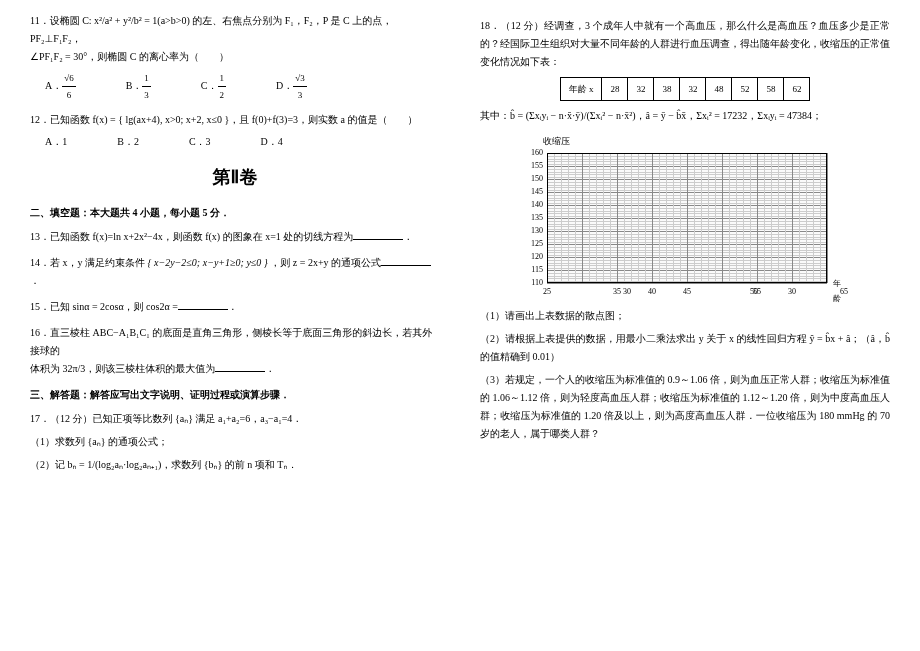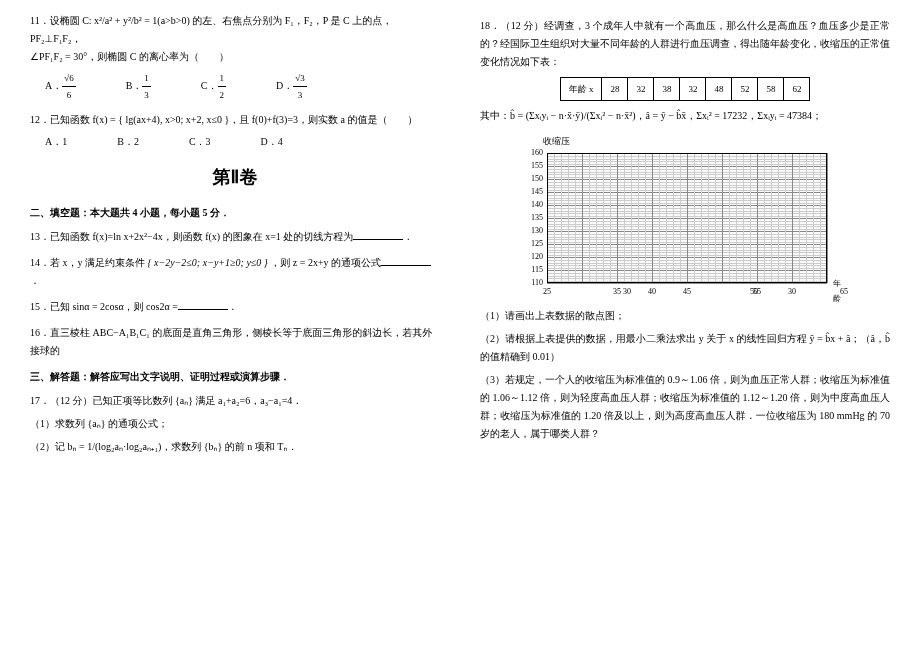--- a/index.html
+++ b/index.html
@@ -80,20 +80,21 @@
     <span class="math">{ x−2y−2≤0; x−y+1≥0; y≤0 }</span>
     <span>，则 z = 2x+y 的通项公式</span><span class="blank"></span>．
   </div>
 
   <div class="question">
     <span>15．已知 sinα = 2cosα，则 cos2α =</span><span class="blank"></span>．
   </div>
 
   <div class="question">
     <div>16．直三棱柱 ABC−A₁B₁C₁ 的底面是直角三角形，侧棱长等于底面三角形的斜边长，若其外接球的</div>
+    <div><span>体积为 32π/3，则该三棱柱体积的最大值为</span><span class="blank"></span>．</div>
   </div>
 
   <div class="subtitle">三、解答题：解答应写出文字说明、证明过程或演算步骤．</div>
 
   <div class="question">
     <div class="para">17．（12 分）已知正项等比数列 {aₙ} 满足 a₁+a₂=6，a₃−a₁=4．</div>
     <div class="para">（1）求数列 {aₙ} 的通项公式；</div>
     <div class="para">（2）记 bₙ = 1/(log₂aₙ·log₂aₙ₊₁)，求数列 {bₙ} 的前 n 项和 Tₙ．</div>
   </div>
 </div>

